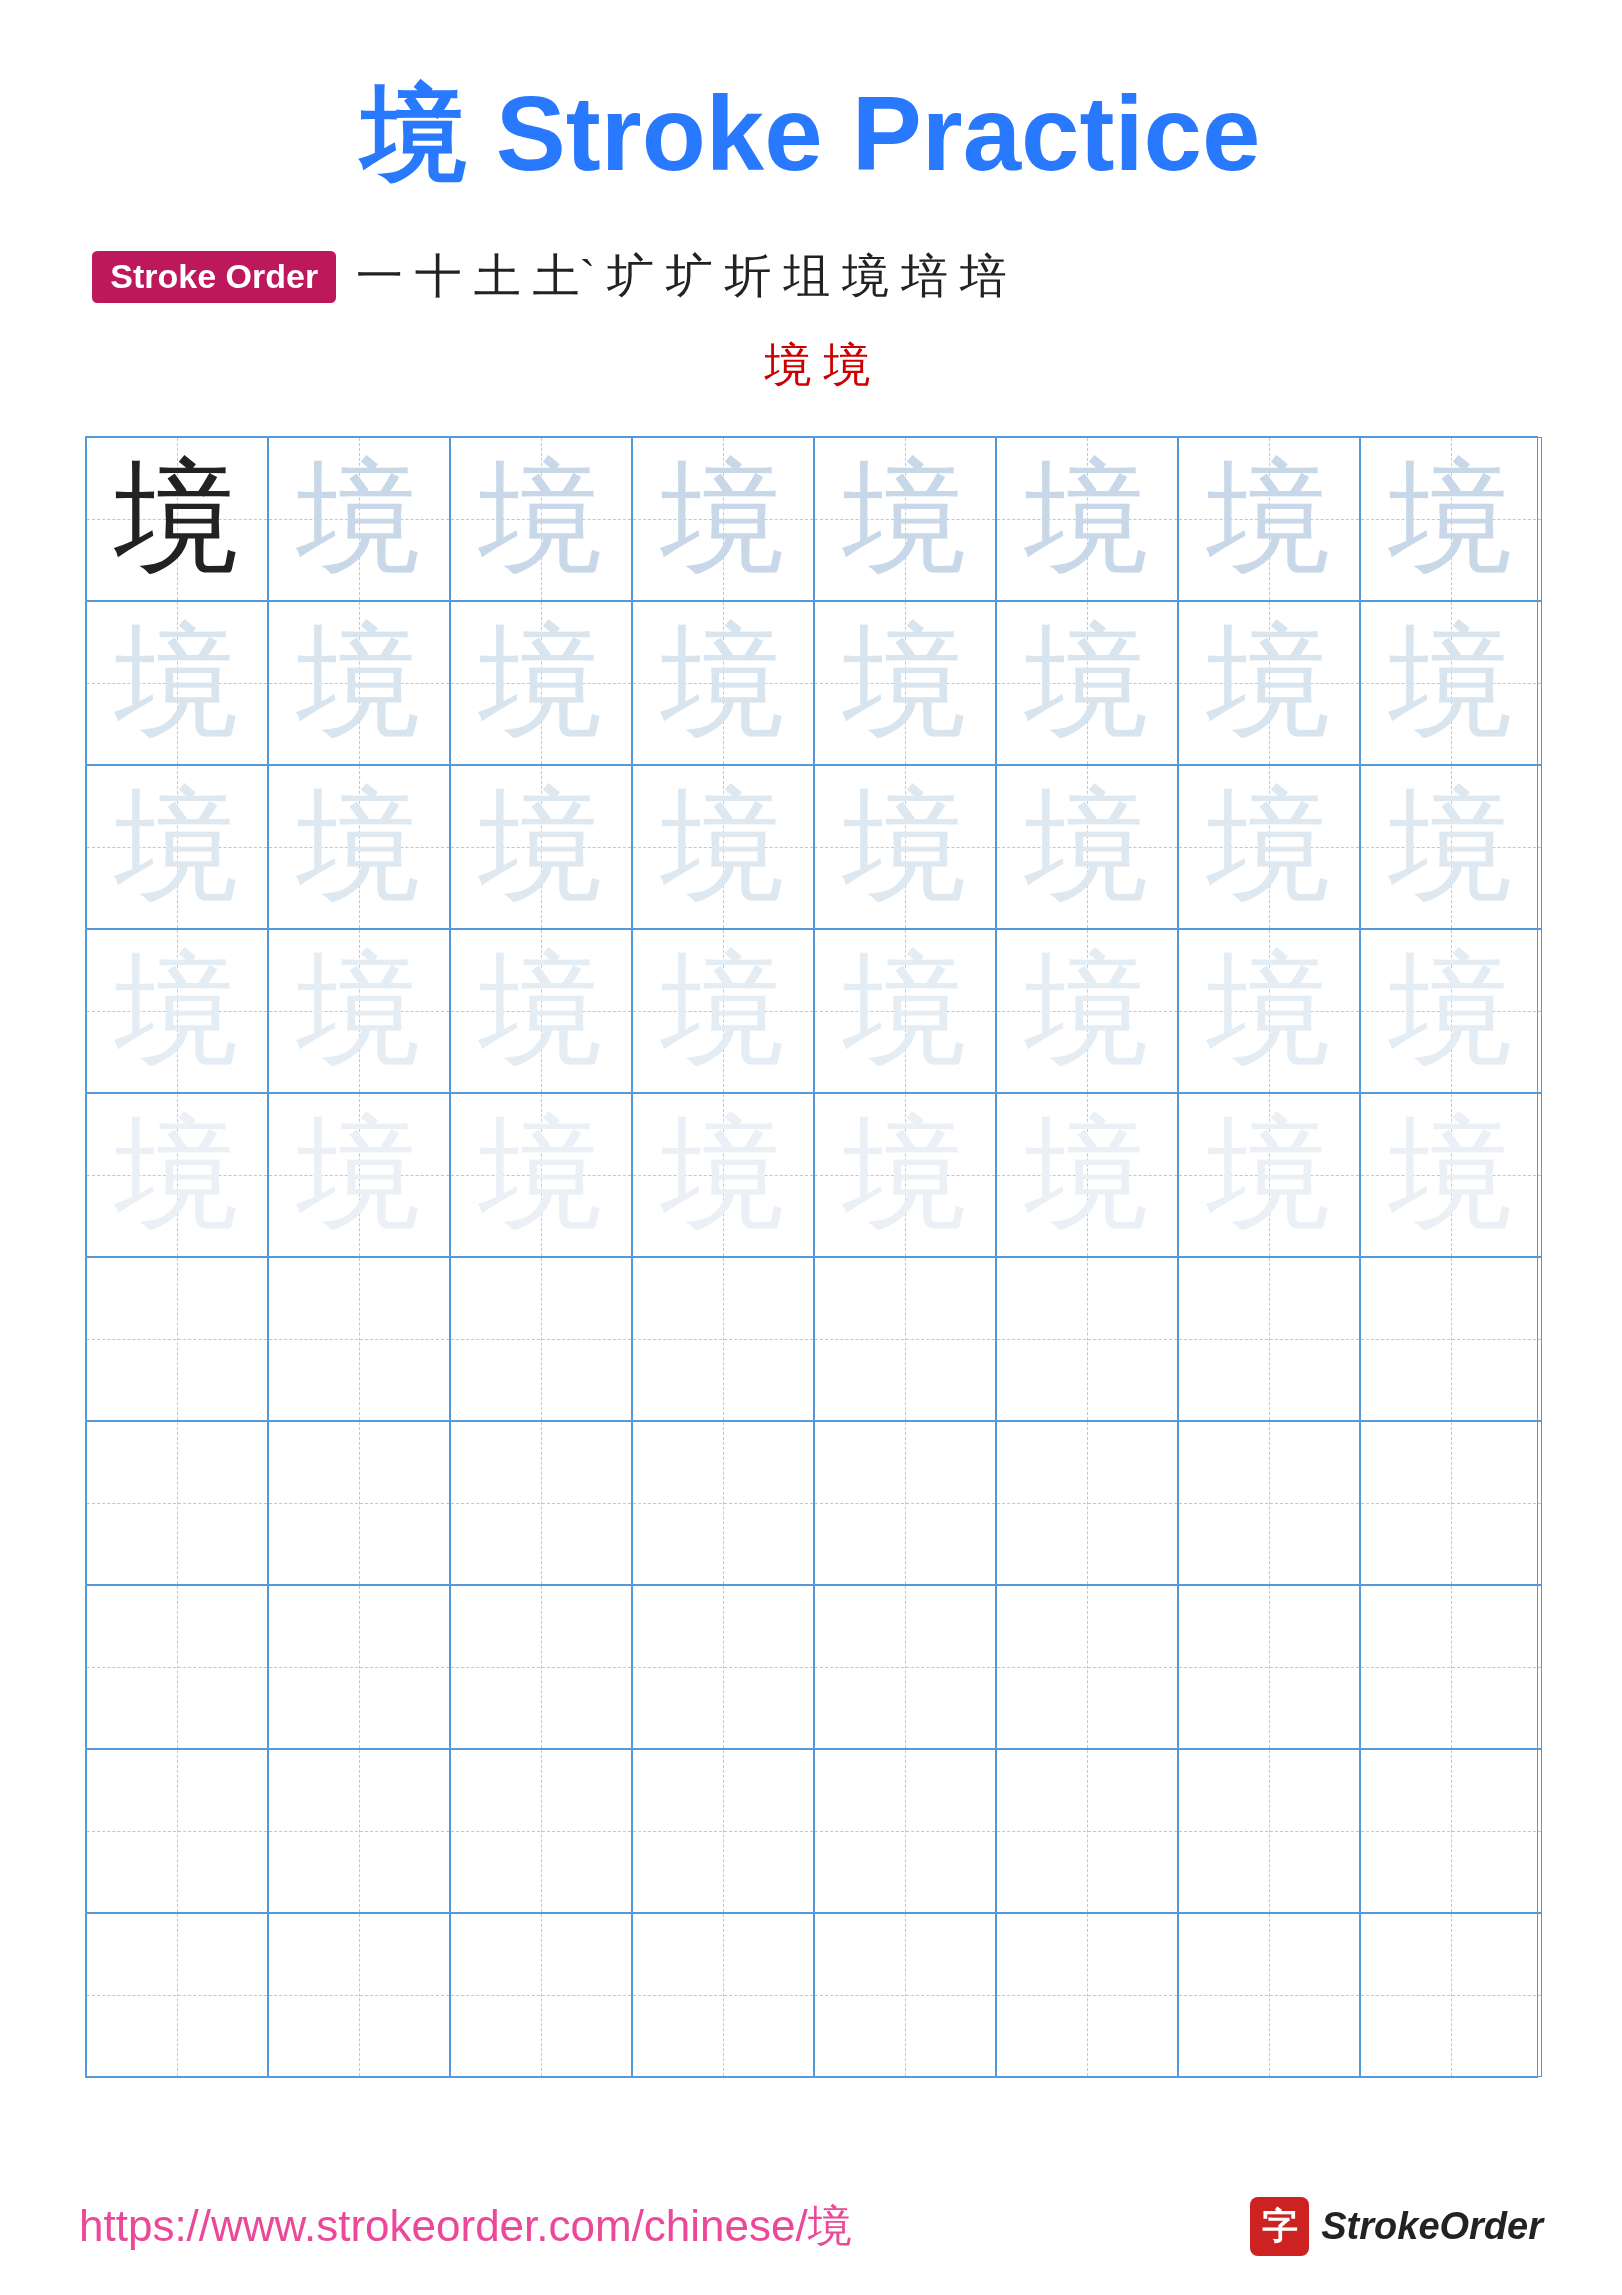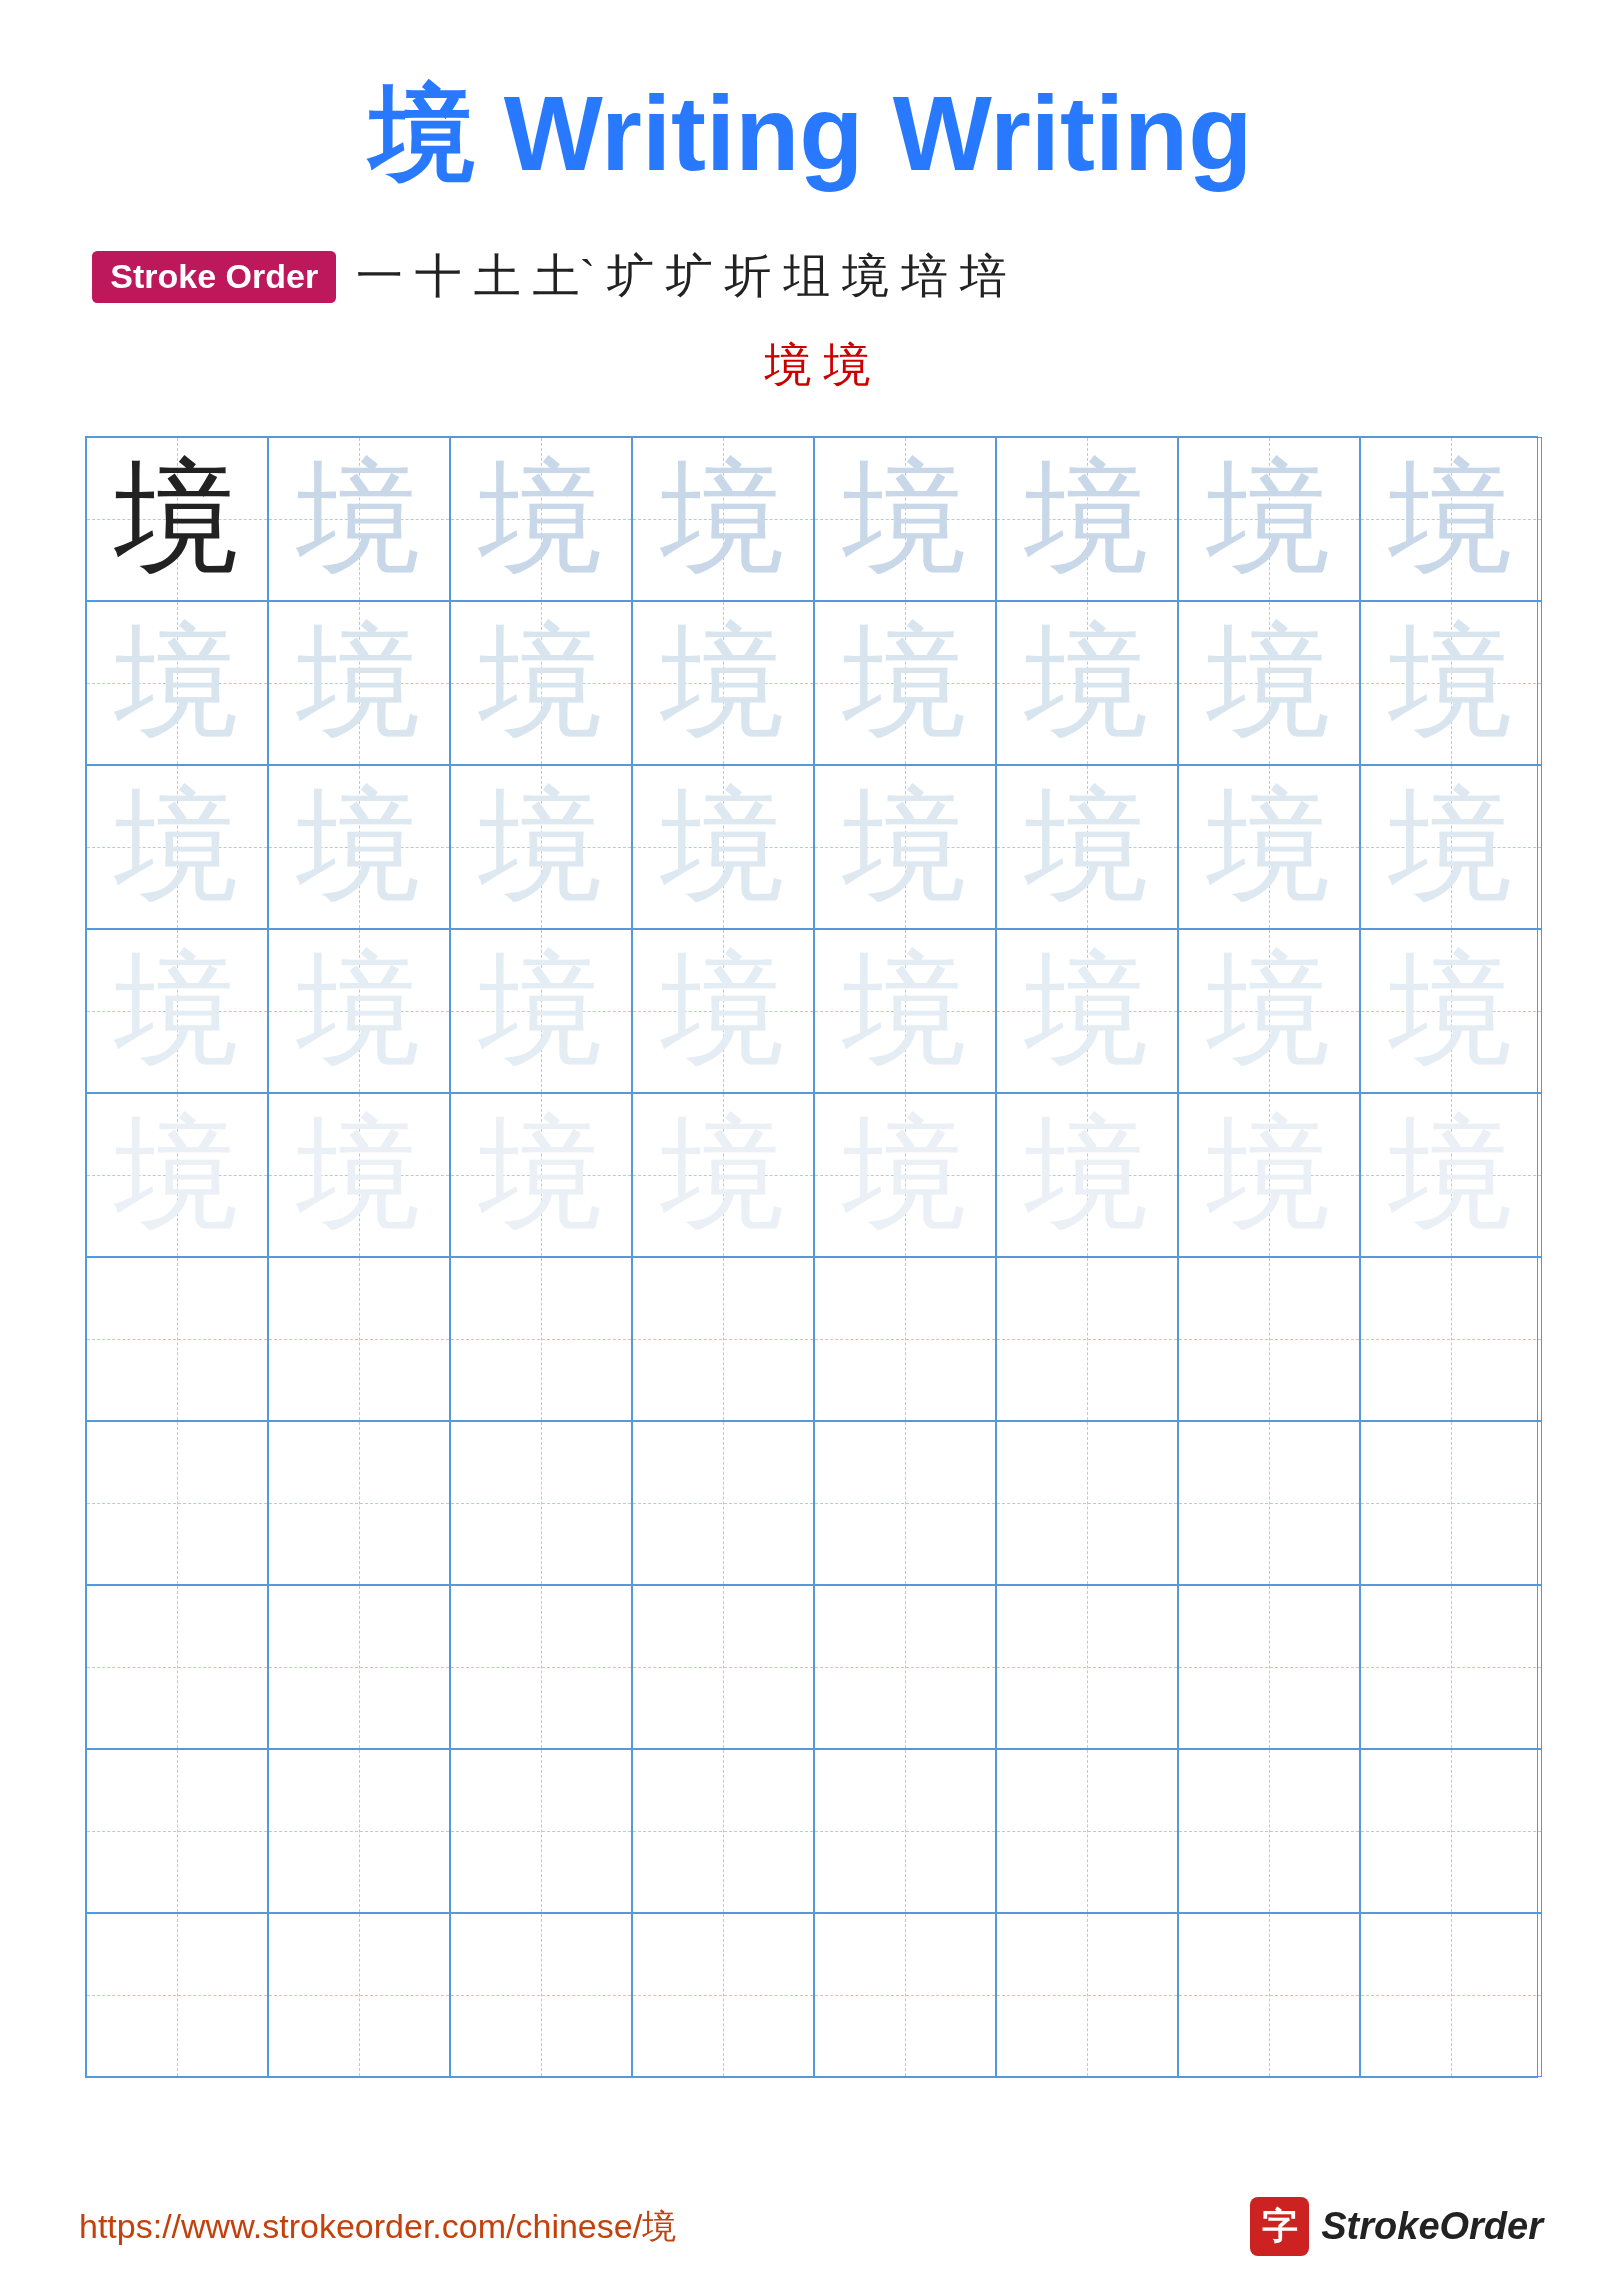--- a/index.html
+++ b/index.html
@@ -155,22 +155,22 @@
       position: absolute;
       bottom: 39px;
       left: 79px;
       right: 79px;
       display: flex;
       align-items: center;
       justify-content: space-between;
     }
 
     .footer-url {
-      font-size: 34px;
-      color: #c2410c;
+      font-size: 44px;
+      color: #ec4899;
     }
 
     .footer-logo {
       display: flex;
       align-items: center;
       gap: 11.8px;
     }
 
     .footer-logo-icon {
       width: 59px;
@@ -191,21 +191,21 @@
       color: #222222;
       font-style: italic;
     }
   </style>
 </head>
 <body>
 
 <div class="page">
 
   <h1 class="title">
-    <span>境</span><span> Writing Writing</span>
+    <span>境</span><span> Stroke Practice</span>
   </h1>
 
   <div class="stroke-order-row">
     <span class="stroke-order-badge">Stroke Order</span>
     <div class="stroke-chars">
       <span class="stroke-char-dark">一</span>
       <span class="stroke-char-dark">十</span>
       <span class="stroke-char-dark">土</span>
       <span class="stroke-char-dark">土`</span>
       <span class="stroke-char-dark">圹</span>

